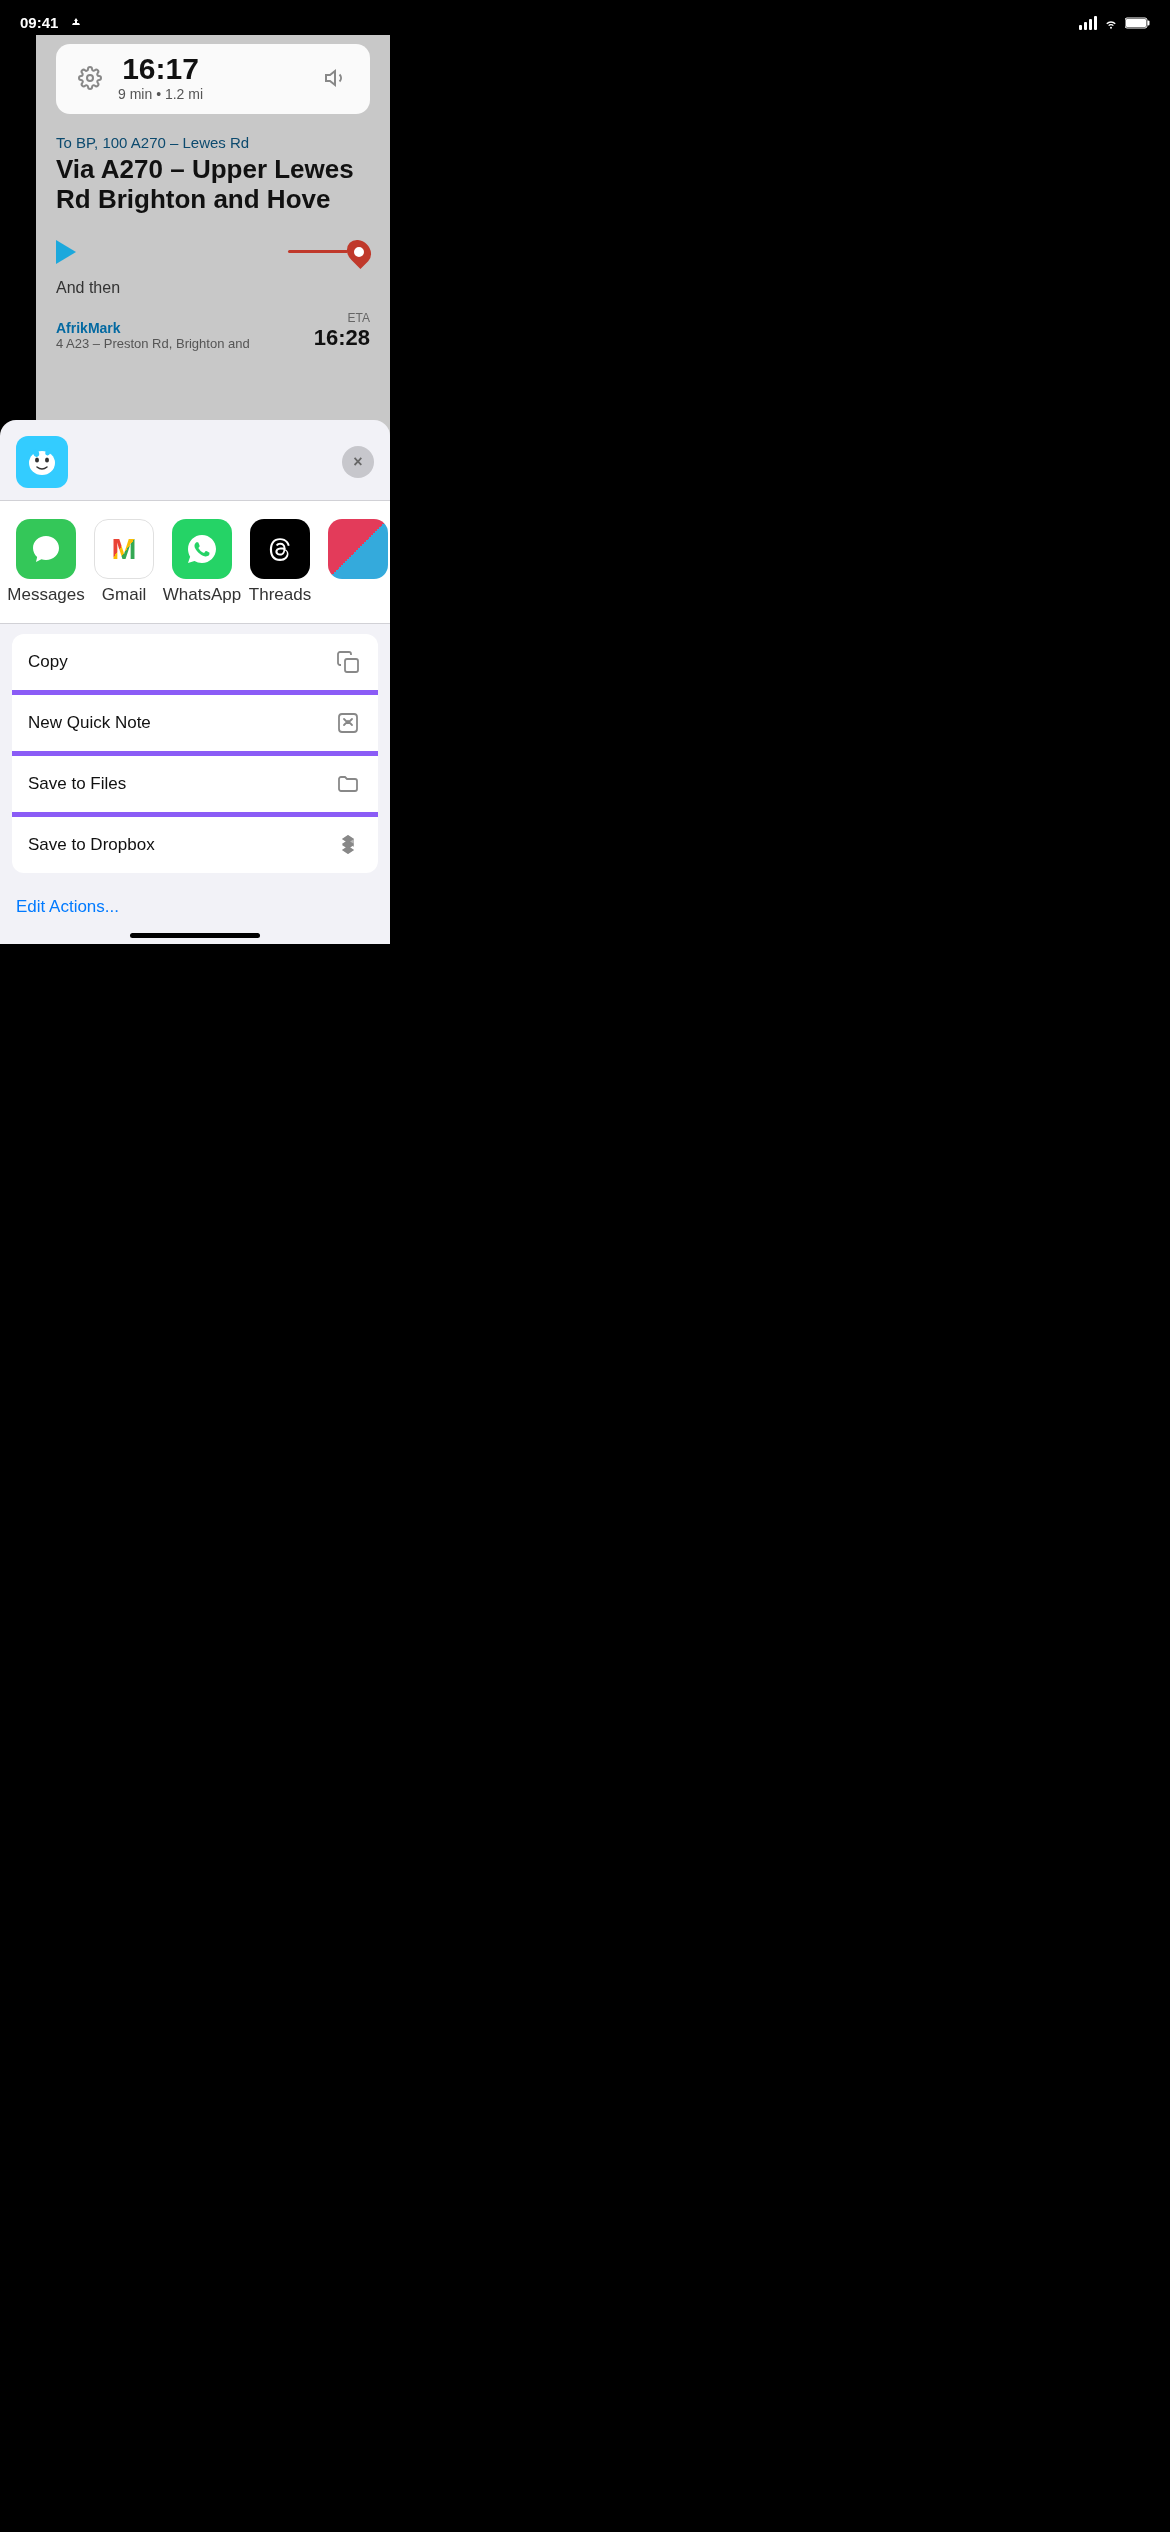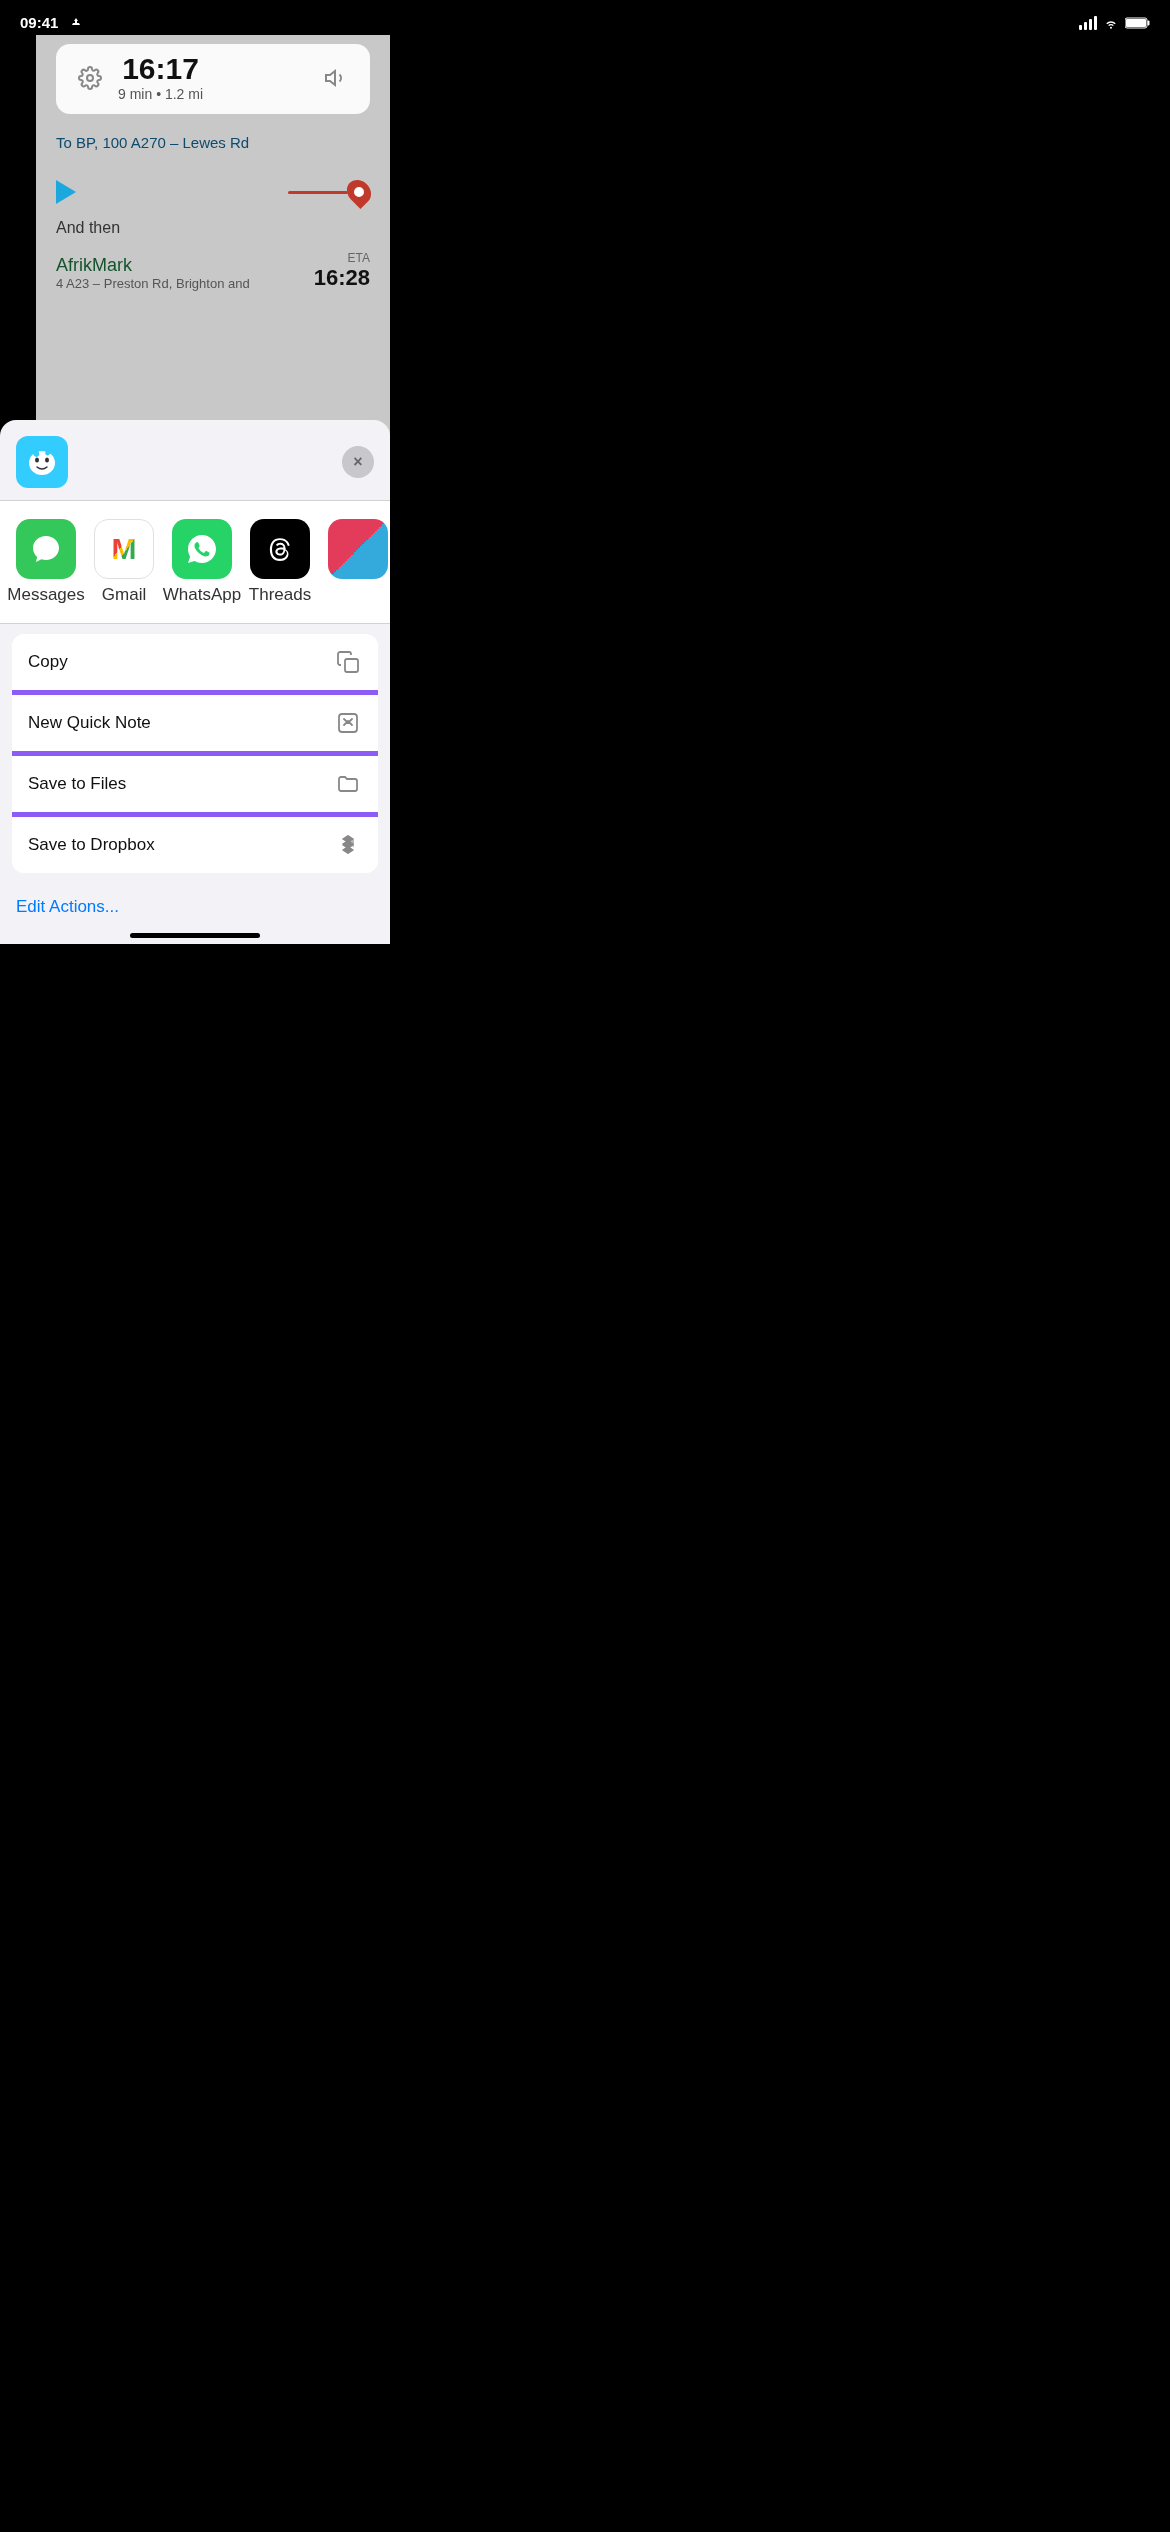--- a/index.html
+++ b/index.html
@@ -132,23 +132,23 @@
       padding: 6px 0;
     }
 
     .nav-next {
       display: flex;
       justify-content: space-between;
       align-items: flex-end;
       padding: 8px 0 4px;
     }
     .nav-next-name {
-      font-size: 18px;
-      font-weight: 400;
-      color: #14532d;
+      font-size: 14px;
+      font-weight: 700;
+      color: #0369a1;
     }
     .nav-next-addr {
       font-size: 13px;
       color: #555;
     }
     .nav-eta {
       text-align: right;
     }
     .nav-eta-label {
       font-size: 12px;
@@ -337,20 +337,21 @@
     <div class="volume-btn">
       <svg viewBox="0 0 24 24" fill="none" stroke="#888" stroke-width="2">
         <polygon points="11 5 6 9 2 9 2 15 6 15 11 19 11 5"></polygon>
         <path d="M15.54 8.46a5 5 0 0 1 0 7.07"></path>
       </svg>
     </div>
   </div>
 
   <div class="nav-destination">
     <div class="nav-dest-sub">To BP, 100 A270 – Lewes Rd</div>
+    <div class="nav-dest-main">Via A270 – Upper Lewes Rd Brighton and Hove</div>
   </div>
 
   <div class="nav-route-line">
     <div class="nav-arrow"></div>
     <div class="nav-pin">
       <div class="nav-pin-line"></div>
       <div style="position:relative;">
         <div style="width:22px;height:26px;background:#c0392b;border-radius:50% 50% 50% 0;transform:rotate(-45deg);position:relative;">
           <div style="content:'';width:10px;height:10px;background:#fff;border-radius:50%;position:absolute;top:50%;left:50%;transform:translate(-50%,-50%);"></div>
         </div>

